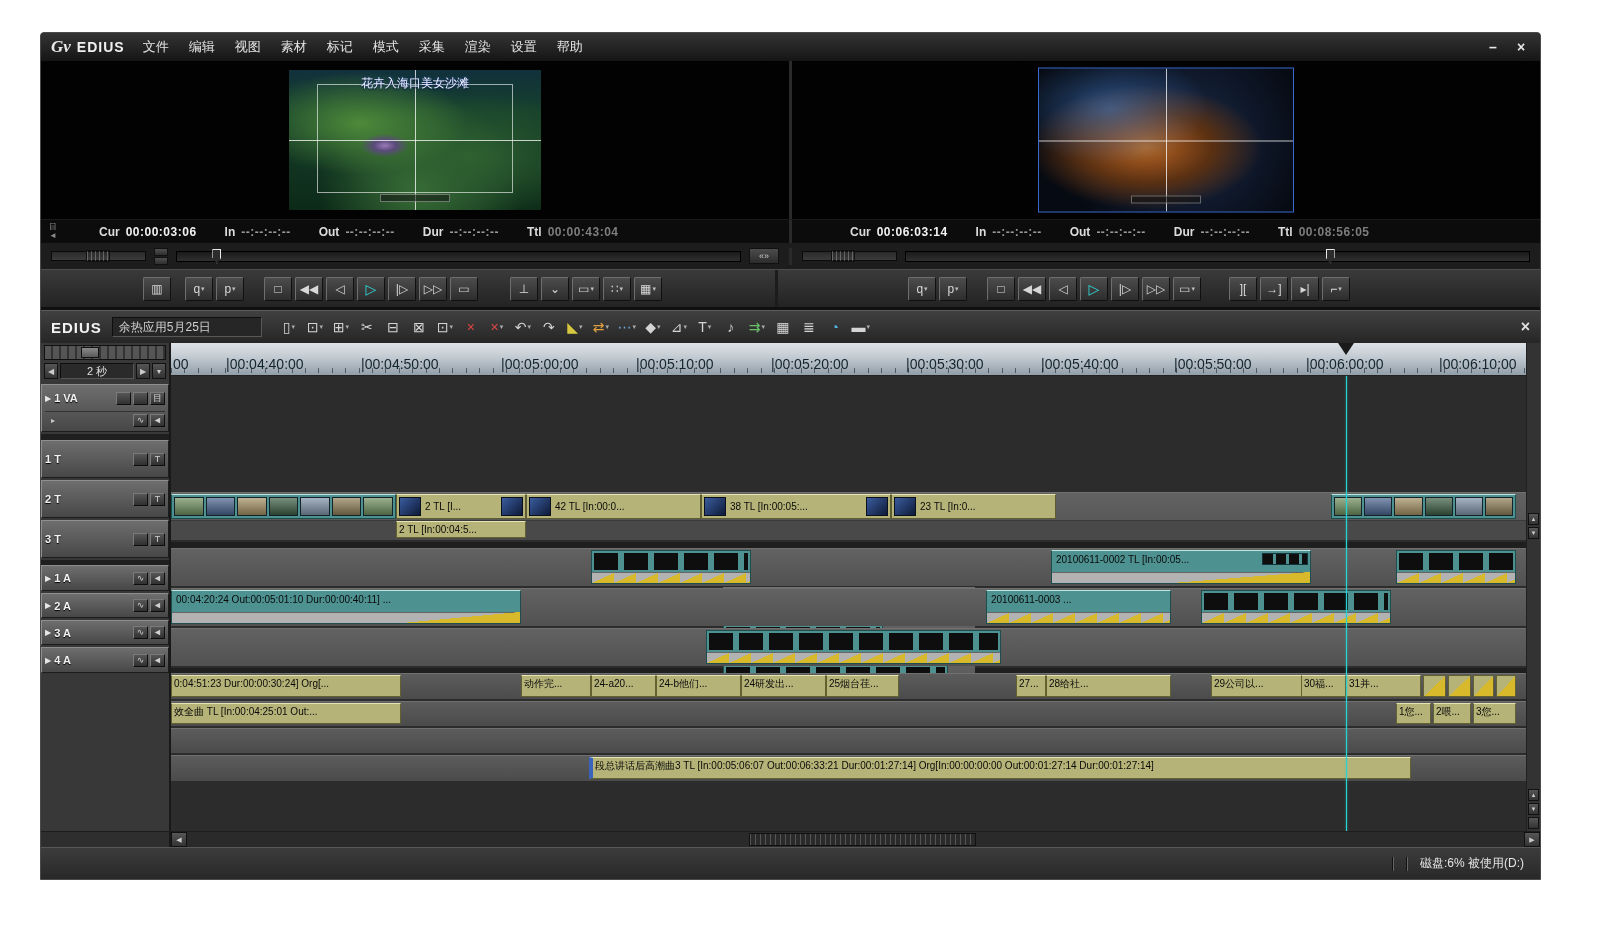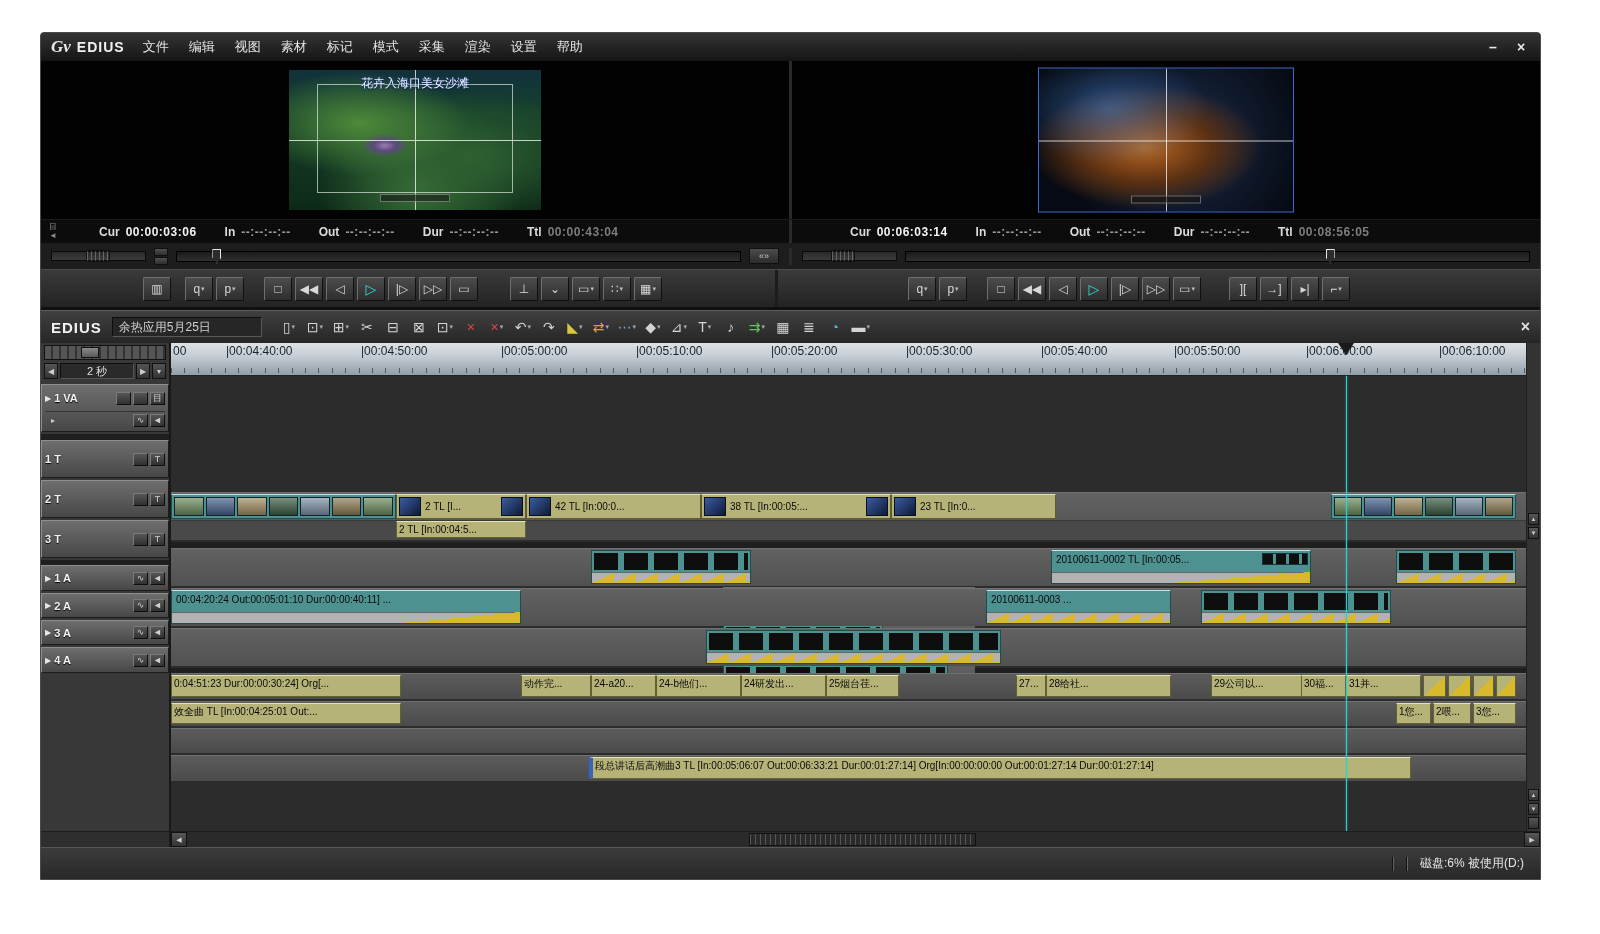--- a/index.html
+++ b/index.html
@@ -101,21 +101,21 @@
   .thead-sub { display:flex; align-items:center; height:18px; border-top:1px solid #333; }
   .arr { font-size:8px; color:#e8e8e8; }
   .arr2 { font-size:8px; color:#ccc; margin-left:6px; }
   .tlabel { font-size:11px; font-weight:bold; color:#f2f2f2; text-shadow:0 1px 1px #000; white-space:nowrap; }
   .mbtns { margin-left:auto; display:flex; gap:2px; align-items:center; }
   .mbtn { width:15px; height:13px; background:linear-gradient(#565656,#303030); border:1px solid; border-color:#7a7a7a #0e0e0e #0e0e0e #7a7a7a; font-size:9px; color:#d0d0d0; display:flex; align-items:center; justify-content:center; line-height:1; }
 
   .tl-right { flex:1; display:flex; flex-direction:column; position:relative; overflow:hidden; }
   .ruler { height:33px; flex:none; position:relative; background:linear-gradient(#dde2e7 0%,#c4ccd3 42%,#929ea8 100%); border-bottom:1px solid #222; overflow:hidden; }
   .ruler::after { content:""; position:absolute; left:0; right:0; bottom:2px; height:5px; background:repeating-linear-gradient(90deg, rgba(15,25,35,0.55) 0 1px, rgba(0,0,0,0) 1px 13.4px); }
-  .rmark { position:absolute; top:1px; font-size:12px; color:#14242e; white-space:nowrap; }
+  .rmark { position:absolute; top:13px; font-size:14px; color:#14242e; white-space:nowrap; }
   .ph-marker { position:absolute; top:0; width:0; height:0; border:8px solid rgba(0,0,0,0); border-top:12px solid #1a1a1a; z-index:6; }
   .lanes { flex:1; position:relative; background:#2c2c2c; }
   .lane { position:relative; margin-bottom:2px; background:linear-gradient(#626262,#515151); border-top:1px solid #707070; overflow:hidden; }
   .lane.audio { background:linear-gradient(#5c5c5c,#4b4b4b); }
   .va-audio-bg { position:absolute; left:0; right:0; top:27px; bottom:0; background:#494949; border-top:1px solid #3a3a3a; }
   .playhead { position:absolute; top:0; bottom:0; width:1px; background:#27d2d2; z-index:5; box-shadow:0 0 2px rgba(39,210,210,0.8); }
 
   
   .clip { position:absolute; top:1px; bottom:2px; border:1px solid #1d4d4d; background:#4e9191; border-top:1px solid #bfe4e4; overflow:hidden; font-size:10px; color:#0a0a0a; }
   .frames { position:absolute; left:2px; right:2px; top:3px; bottom:3px; background:repeating-linear-gradient(90deg,#0e0e0e 0 24px, rgba(0,0,0,0) 24px 30px); }

